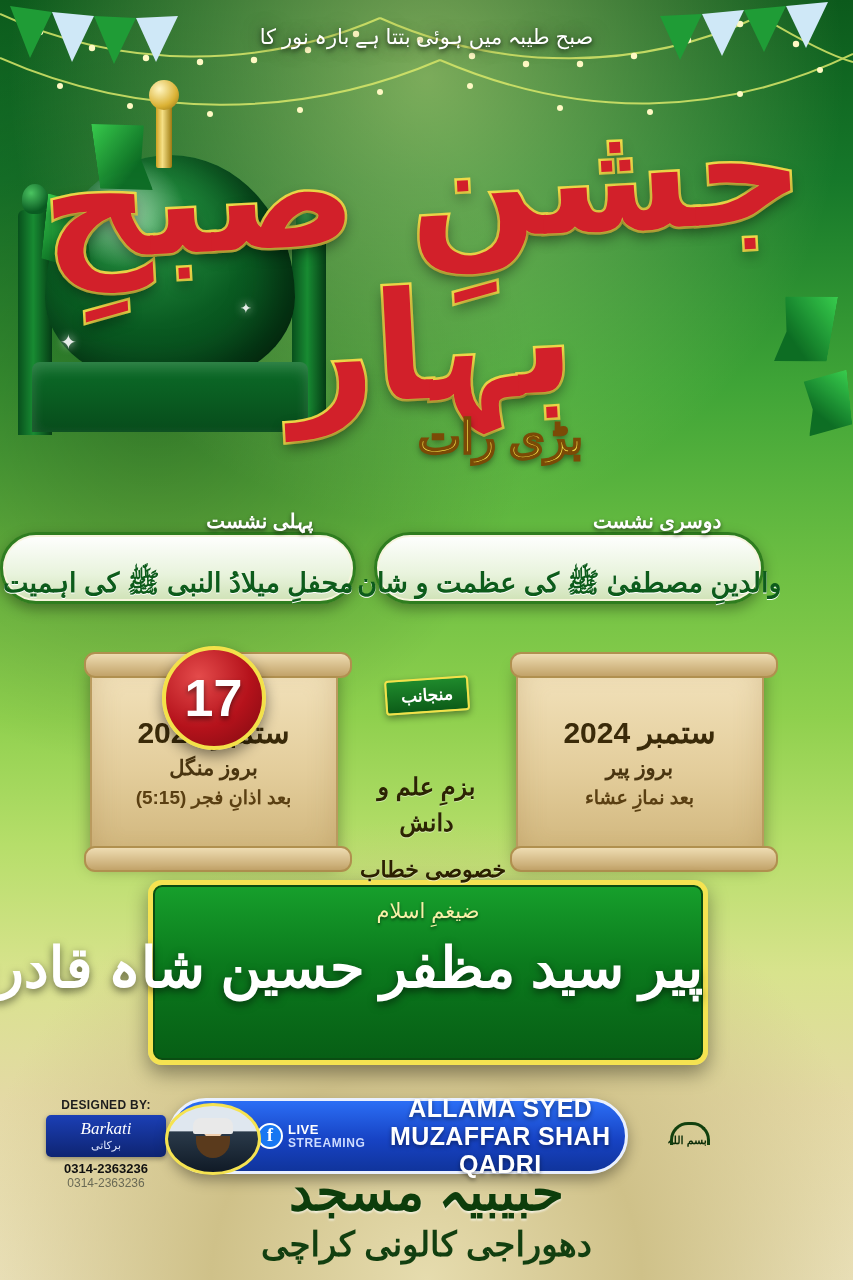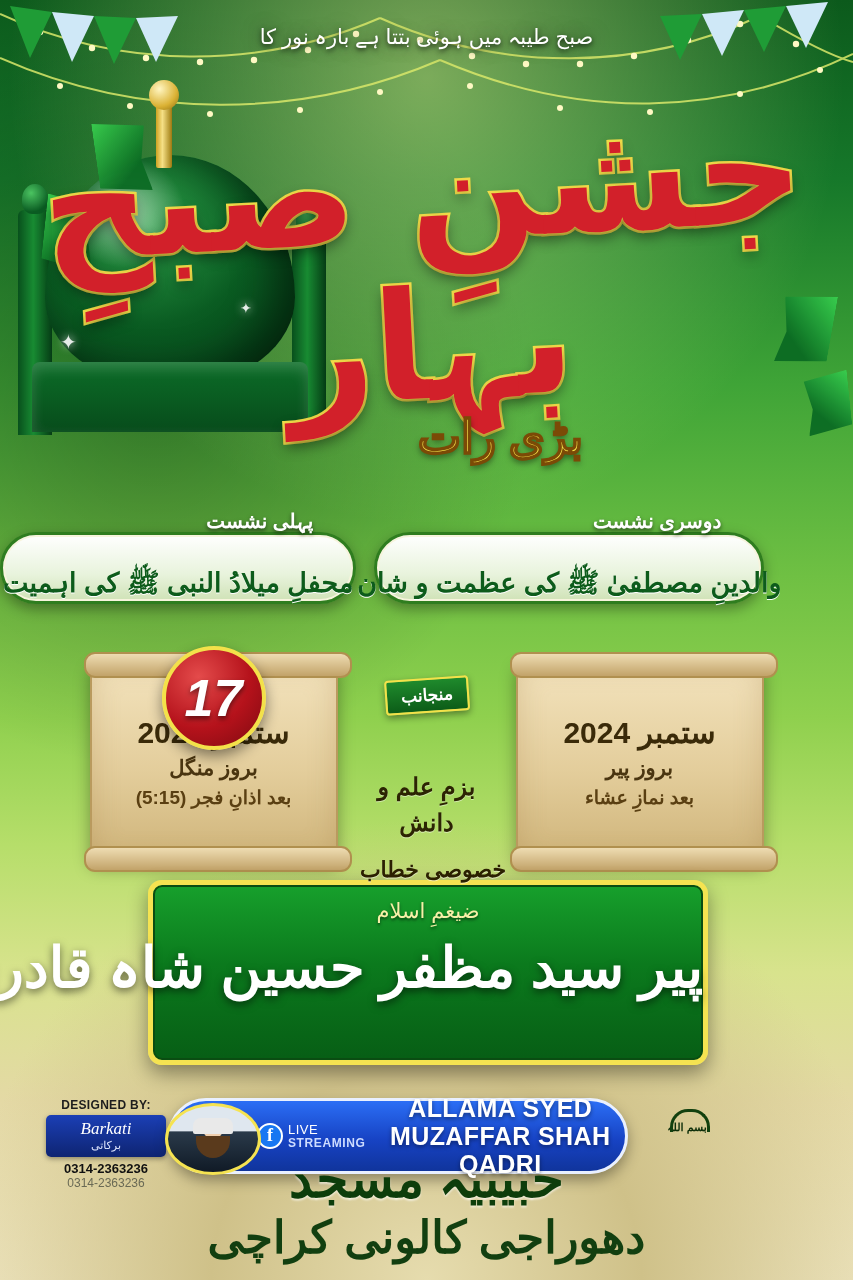--- a/index.html
+++ b/index.html
@@ -180,21 +180,20 @@
   .date-badge {
     position: absolute; top: -18px; left: 50%; transform: translateX(-50%);
     width: 104px; height: 104px; border-radius: 50%;
     background: radial-gradient(circle at 34% 28%, #e44b4b, #b5121b 55%, #7d0a11);
     border: 4px solid #f3e14a;
     box-shadow: 0 6px 14px rgba(0,0,0,0.45);
     display: flex; align-items: center; justify-content: center;
     color: #fff; font-size: 52px; font-weight: bold;
     text-shadow: 0 3px 5px rgba(0,0,0,0.5);
     z-index: 4;
-    font-style: italic;
   }
   .scroll.left .date-badge { left: 50%; }
 
   
   .mid-label {
     position: relative; width: 150px; height: 170px; margin-top: 38px;
     direction: rtl; text-align: center;
   }
   .mid-chip {
     position: absolute; top: 0; left: 50%; transform: translateX(-50%) rotate(-4deg);
@@ -284,21 +283,21 @@
     display: flex; align-items: center; gap: 5px;
     margin-right: 10px;
   }
   .fb-circle {
     width: 26px; height: 26px; border-radius: 50%; background: #1877f2;
     border: 2px solid #fff; color: #fff; font-weight: bold; font-size: 18px;
     display: flex; align-items: center; justify-content: center;
     font-family: "Liberation Serif", serif;
   }
   .live-labels { line-height: 1.05; }
-  .live-word { font-size: 13px; font-weight: normal; color: #fff; letter-spacing: .5px; }
+  .live-word { font-size: 13px; font-weight: bold; color: #fff; letter-spacing: .5px; }
   .live-sub { font-size: 12px; font-weight: bold; color: #cddcff; letter-spacing: .6px; }
   .live-name {
     flex: 1; text-align: center; color: #fff; font-weight: bold;
     font-size: 25px; line-height: 1.12; letter-spacing: .4px;
     text-shadow: 0 2px 4px rgba(0,0,0,0.45);
   }
 
   
   .venue {
     position: absolute; left: 0; bottom: 16px; width: 853px; text-align: center; direction: rtl;
@@ -312,21 +311,21 @@
   .venue-crest:before {
     content: ""; position: absolute; left: 9px; top: -6px; width: 34px; height: 20px;
     border: 3px solid #12400e; border-bottom: none; border-radius: 18px 18px 0 0;
   }
   .venue-main {
     font-size: 52px; font-weight: bold; color: #0d3d0b;
     text-shadow: 0 2px 2px rgba(255,255,255,0.55);
     white-space: nowrap;
   }
   .venue-sub {
-    margin-top: 2px; font-size: 45px; font-weight: bold; color: #123f10;
+    margin-top: 2px; font-size: 34px; font-weight: bold; color: #123f10;
     white-space: nowrap;
   }
 
   
   .sparkle { position: absolute; color: #fff; font-size: 20px; text-shadow: 0 0 10px #fff; opacity: .9; }
 </style>
 </head>
 <body>
 
 <div id="poster">

